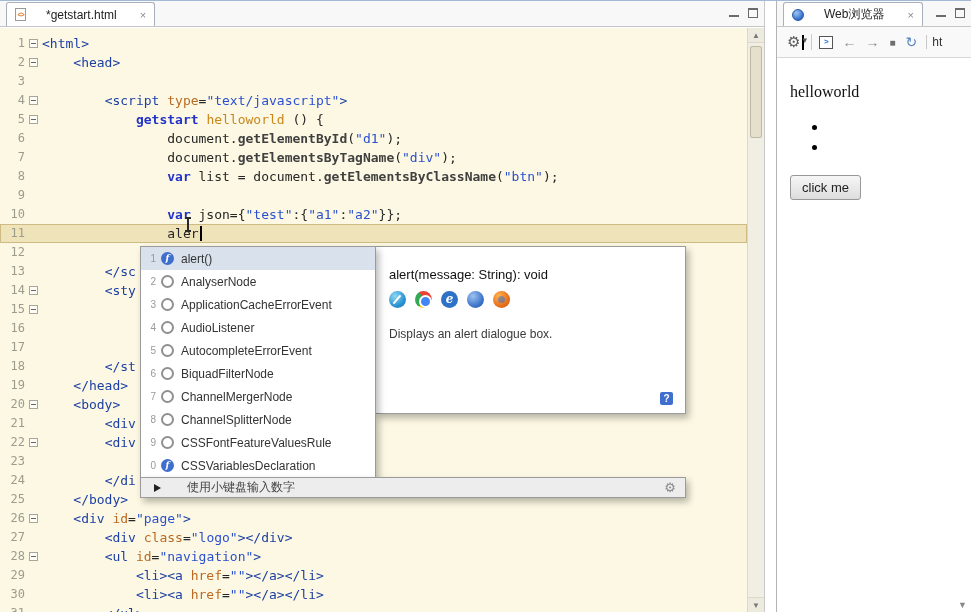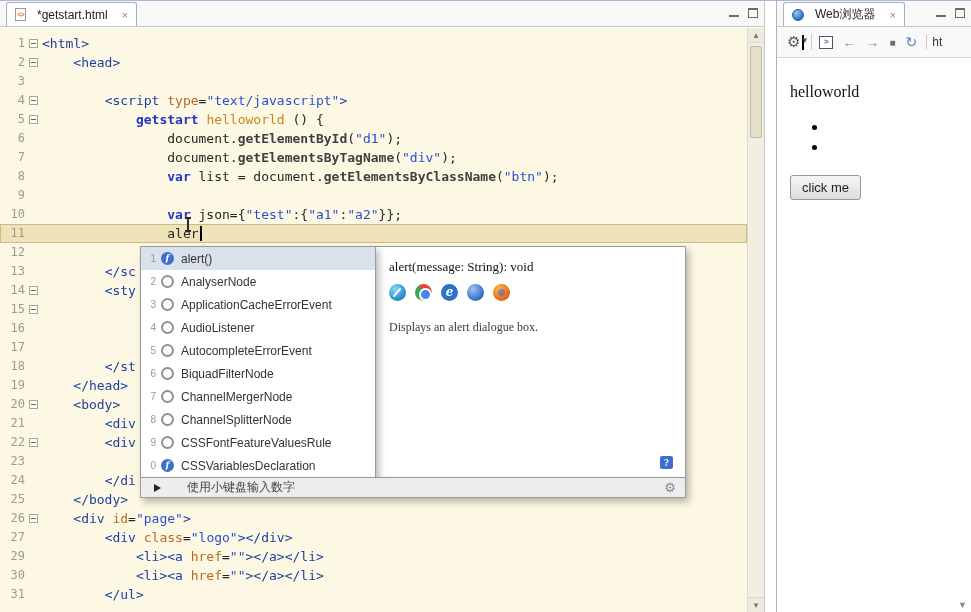--- a/index.html
+++ b/index.html
@@ -7,21 +7,21 @@
   body { position: relative; background: #fff; font-family: "Liberation Sans", sans-serif; }
 
   .top-line { position:absolute; left:0; top:0; width:971px; height:1px; background:#A3B9D6; z-index:5; }
 
   .panel { position:absolute; top:0; height:612px; background:#fff; }
   #left-panel { left:0; width:765px; border-right:1px solid #C9C9C9; }
   #right-panel { left:776px; width:195px; border-left:1px solid #B3B3B3; }
 
   
   .tabbar { height:27px; background:#F8F8F8; border-bottom:1px solid #C6C6C6; position:relative; display:flex; align-items:flex-end; }
-  .tab { display:flex; align-items:center; gap:11px; height:24px; margin-left:6px; padding:0 8px;
+  .tab { display:flex; align-items:center; gap:20px; height:24px; margin-left:6px; padding:0 8px;
          background:#FFFFFF; border:1px solid #A8B0BE; border-bottom:none; border-radius:3px 3px 0 0;
          font-size:12px; color:#222; }
   .tab-label { white-space:nowrap; }
   .tab-close { color:#8A8A8A; font-size:11px; margin-left:3px; cursor:pointer; }
   .win-controls { position:absolute; right:6px; top:8px; display:flex; gap:9px; align-items:center; }
   .icon-min { width:10px; height:10px; position:relative; display:inline-block; }
   .icon-min::after { content:""; position:absolute; left:0; right:0; bottom:1px; height:2px; background:#6B6B6B; }
   .icon-max { width:10px; height:10px; border:1px solid #6B6B6B; border-top-width:2px; display:inline-block; }
 
   .file-icon { width:11px; height:13px; background:#fff; border:1px solid #9A9A9A; display:inline-flex;
@@ -64,22 +64,22 @@
   .ac-row { height:23px; display:flex; align-items:center; font-size:12px; color:#333; padding-left:3px; cursor:default; }
   .ac-row.selected { background:#D8E1EC; }
   .ac-num { flex:0 0 12px; font-size:10px; color:#999; text-align:right; margin-right:5px; }
   .ac-icon { flex:0 0 13px; width:13px; height:13px; border-radius:50%; margin-right:7px; position:relative; }
   .ac-icon.fn { background:#3F6FCE; }
   .ac-icon.fn::after { content:"f"; position:absolute; left:0; right:0; top:0; bottom:0; color:#fff;
                        font:italic bold 9px "DejaVu Serif", serif; text-align:center; line-height:13px; }
   .ac-icon.cls { border:2px solid #909090; background:#fff; }
 
   
-  #doc-popup { position:absolute; left:375px; top:246px; width:311px; height:232px; background:#FFFFFF;
-               border:1px solid #9B9B9B; box-shadow:3px 4px 7px rgba(0,0,0,0.28); z-index:9; padding:12px 13px;font-family:Liberation Serif, serif; }
+  #doc-popup { position:absolute; left:375px; top:246px; width:311px; height:168px; background:#FFFFFF;
+               border:1px solid #9B9B9B; box-shadow:3px 4px 7px rgba(0,0,0,0.28); z-index:9; padding:20px 13px; }
   .doc-sig { font-size:13px; color:#111; }
   .doc-ctx { font-size:12px; color:#333; margin-top:12px; }
   .doc-browsers { display:flex; gap:9px; margin-top:9px; }
   .bicon { width:17px; height:17px; border-radius:50%; position:relative; }
   .icon-safari  { background: radial-gradient(circle at 35% 30%, #8FD8F2, #2B93D2 60%, #1C6FB0); }
   .icon-safari::after { content:""; position:absolute; left:7px; top:3px; width:2px; height:11px; background:#fff; transform:rotate(40deg); }
   .icon-chrome  { background: conic-gradient(from -30deg, #EA4335 0 120deg, #FBBC05 0 240deg, #34A853 0 360deg); }
   .icon-chrome::after { content:""; position:absolute; left:4px; top:4px; width:9px; height:9px; border-radius:50%;
                         background:#4285F4; border:2px solid #fff; }
   .icon-ie { background:#2E72C8; }
@@ -296,20 +296,27 @@
           <span class="ln">26</span>
           <span class="fold-col">
             <span class="fold-box"></span>
           </span>
           <span class="code-text"><span class="tk pl">    </span><span class="tk tag">&lt;div </span><span class="tk attr">id</span><span class="tk pl">=</span><span class="tk str">"page"</span><span class="tk tag">&gt;</span></span>
         </div>
         <div class="code-line">
           <span class="ln">27</span>
           <span class="fold-col"></span>
           <span class="code-text"><span class="tk pl">        </span><span class="tk tag">&lt;div </span><span class="tk attr">class</span><span class="tk pl">=</span><span class="tk str">"logo"</span><span class="tk tag">&gt;&lt;/div&gt;</span></span>
+        </div>
+        <div class="code-line">
+          <span class="ln">28</span>
+          <span class="fold-col">
+            <span class="fold-box"></span>
+          </span>
+          <span class="code-text"><span class="tk pl">        </span><span class="tk tag">&lt;ul </span><span class="tk attr">id</span><span class="tk pl">=</span><span class="tk str">"navigation"</span><span class="tk tag">&gt;</span></span>
         </div>
         <div class="code-line">
           <span class="ln">29</span>
           <span class="fold-col"></span>
           <span class="code-text"><span class="tk pl">            </span><span class="tk tag">&lt;li&gt;&lt;a </span><span class="tk attr">href</span><span class="tk pl">=</span><span class="tk str">""</span><span class="tk tag">&gt;&lt;/a&gt;&lt;/li&gt;</span></span>
         </div>
         <div class="code-line">
           <span class="ln">30</span>
           <span class="fold-col"></span>
           <span class="code-text"><span class="tk pl">            </span><span class="tk tag">&lt;li&gt;&lt;a </span><span class="tk attr">href</span><span class="tk pl">=</span><span class="tk str">""</span><span class="tk tag">&gt;&lt;/a&gt;&lt;/li&gt;</span></span>

